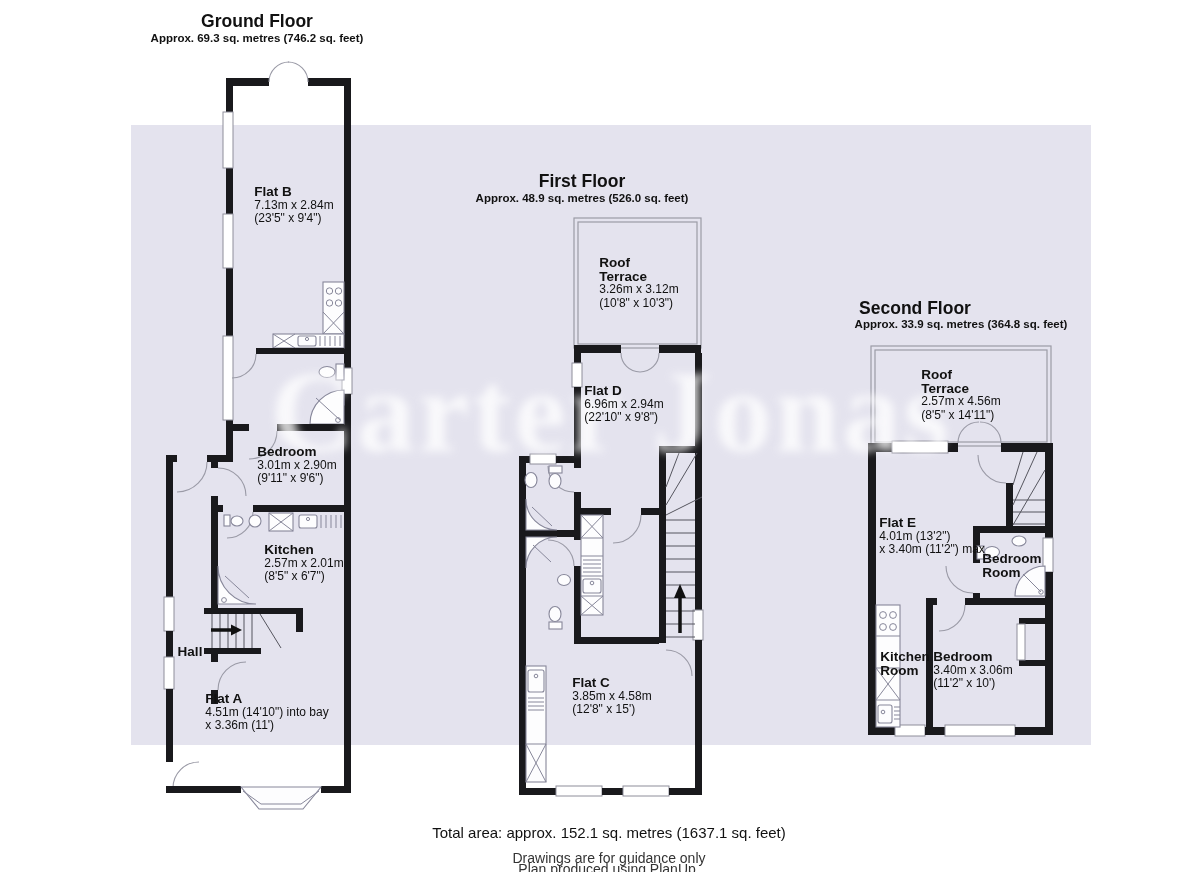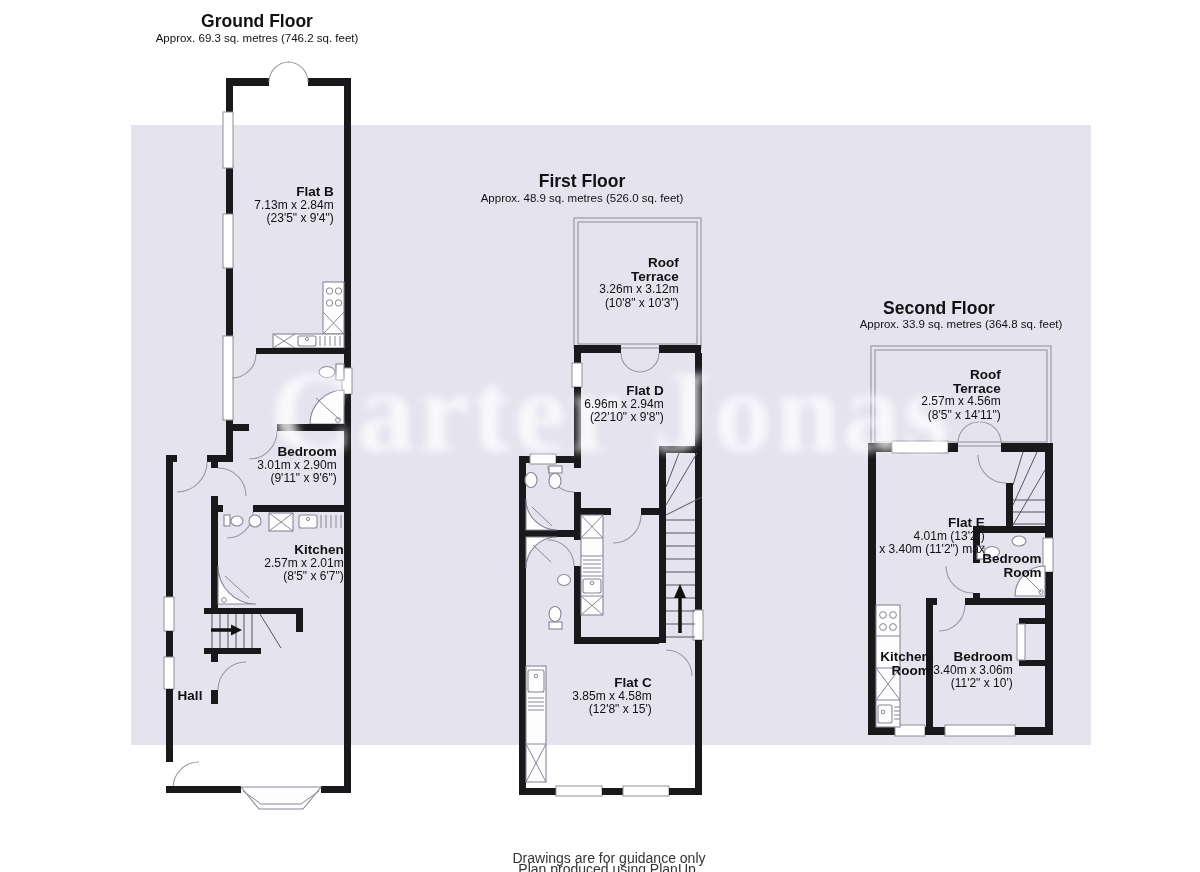--- a/index.html
+++ b/index.html
@@ -5,22 +5,22 @@
   html,body{margin:0;padding:0;background:#fff;}
   #canvas{position:relative;width:1200px;height:872px;background:#fff;overflow:hidden;
           font-family:"Liberation Sans",sans-serif;color:#111;margin-left:11px;}
   #band{position:absolute;left:120px;top:125px;width:960px;height:620px;background:#e4e3ee;}
   #plan-svg{position:absolute;left:0;top:0;z-index:1;}
   .watermark{position:absolute;left:170px;top:346px;width:860px;text-align:center;z-index:2;
              font-family:"Liberation Serif",serif;font-weight:bold;font-size:116px;letter-spacing:3px;
              color:#ffffff;opacity:.78;filter:blur(4px);pointer-events:none;white-space:nowrap;}
   .ftitle{position:absolute;transform:translateX(-50%);font-size:17.5px;font-weight:bold;
           white-space:nowrap;z-index:3;}
-  .fsub{position:absolute;transform:translateX(-50%);font-size:11.5px;white-space:nowrap;z-index:3;}
-  .lbl{position:absolute;transform:translateX(-50%);text-align:right;line-height:13.5px;
+  .fsub{position:absolute;transform:translateX(-50%);font-size:11.5px;white-space:nowrap;z-index:3;font-weight:bold;}
+  .lbl{position:absolute;transform:translateX(-50%);text-align:left;line-height:13.5px;
        white-space:nowrap;z-index:3;}
   .lbl .rn{font-size:13.5px;font-weight:bold;}
   .lbl .rd{font-size:12px;}
   .total{position:absolute;left:598px;top:824px;transform:translateX(-50%);font-size:15px;
          white-space:nowrap;z-index:3;}
   .note{position:absolute;left:598px;transform:translateX(-50%);font-size:14px;color:#333;
         white-space:nowrap;z-index:3;}
   
   .wall{fill:#19191c;}
   .win{fill:#ffffff;stroke:#8e8e9a;stroke-width:1;}
@@ -357,40 +357,45 @@
       <rect class="win" x="1006" y="624" width="8" height="36"></rect>
     </g>
   </svg>
 
   <div class="watermark">Carter Jonas</div>
 
   <div class="ftitle" style="left:246px;top:11px">Ground Floor</div>
   <div class="fsub" style="left:246px;top:32px">Approx. 69.3 sq. metres (746.2 sq. feet)</div>
   <div class="ftitle" style="left:571px;top:171px">First Floor</div>
   <div class="fsub" style="left:571px;top:192px">Approx. 48.9 sq. metres (526.0 sq. feet)</div>
-  <div class="ftitle" style="left:928px;top:298px">Second Floor</div>
+  <div class="ftitle" style="left:904px;top:298px">Second Floor</div>
   <div class="fsub" style="left:950px;top:318px">Approx. 33.9 sq. metres (364.8 sq. feet)</div>
 
   <div class="lbl" style="left:283px;top:185px">
     <div class="rn">Flat B</div>
     <div class="rd">7.13m x 2.84m</div>
     <div class="rd">(23'5" x 9'4")</div>
   </div>
   <div class="lbl" style="left:286px;top:445px">
     <div class="rn">Bedroom</div>
     <div class="rd">3.01m x 2.90m</div>
     <div class="rd">(9'11" x 9'6")</div>
   </div>
   <div class="lbl" style="left:293px;top:543px">
     <div class="rn">Kitchen</div>
     <div class="rd">2.57m x 2.01m</div>
     <div class="rd">(8'5" x 6'7")</div>
   </div>
-  <div class="lbl" style="left:179px;top:689px">
+  <div class="lbl" style="left:179px;top:645px">
     <div class="rn">Hall</div>
+  </div>
+  <div class="lbl" style="left:256px;top:692px">
+    <div class="rn">Flat A</div>
+    <div class="rd">4.51m (14'10") into bay</div>
+    <div class="rd">x 3.36m (11')</div>
   </div>
 
   <div class="lbl" style="left:628px;top:256px">
     <div class="rn">Roof</div>
     <div class="rn">Terrace</div>
     <div class="rd">3.26m x 3.12m</div>
     <div class="rd">(10'8" x 10'3")</div>
   </div>
   <div class="lbl" style="left:613px;top:384px">
     <div class="rn">Flat D</div>
@@ -421,15 +426,16 @@
   <div class="lbl" style="left:894px;top:650px">
     <div class="rn">Kitchen</div>
     <div class="rn">Room</div>
   </div>
   <div class="lbl" style="left:962px;top:650px">
     <div class="rn">Bedroom</div>
     <div class="rd">3.40m x 3.06m</div>
     <div class="rd">(11'2" x 10')</div>
   </div>
 
+  <div class="total">Total area: approx. 152.1 sq. metres (1637.1 sq. feet)</div>
   <div class="note" style="top:850px">Drawings are for guidance only</div>
   <div class="note" style="top:861px">Plan produced using PlanUp.</div>
 </div>
 
 </body></html>

